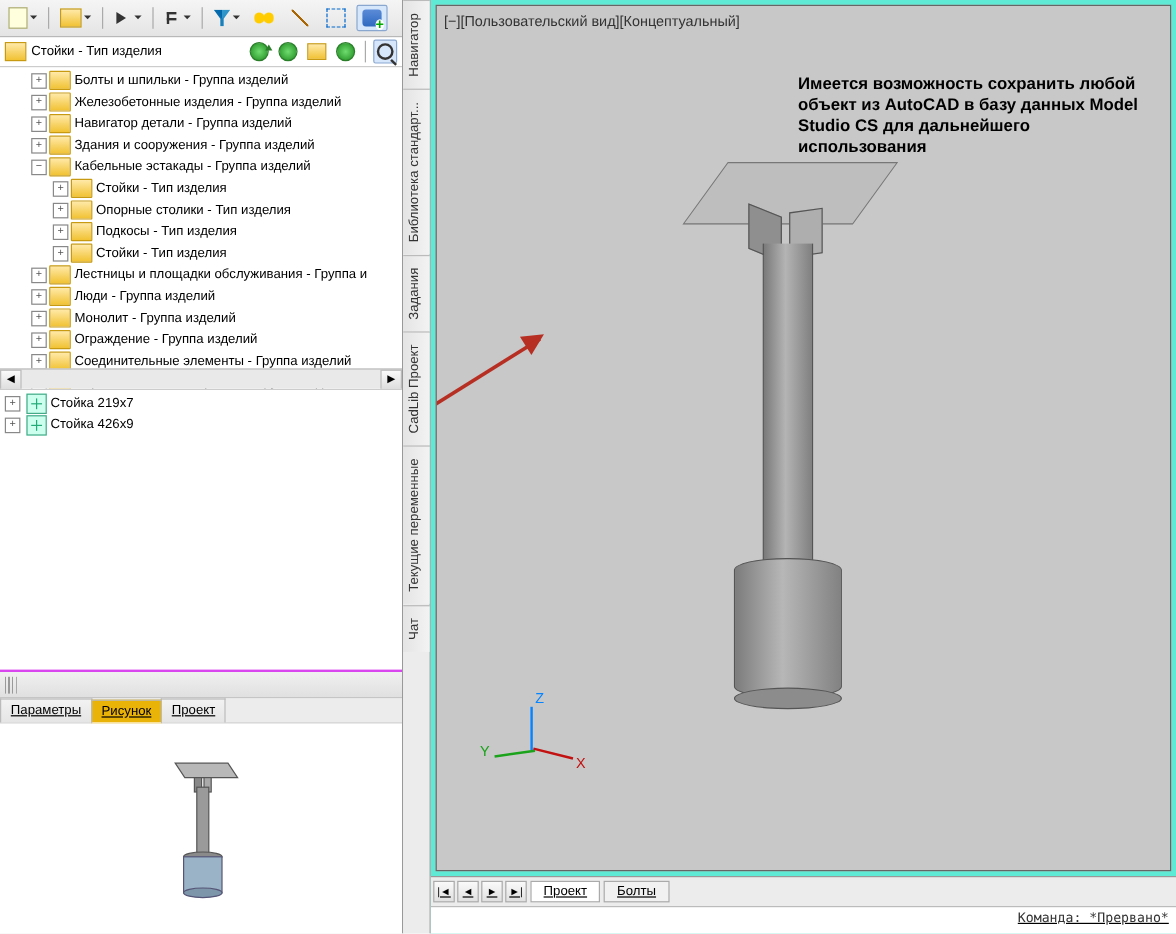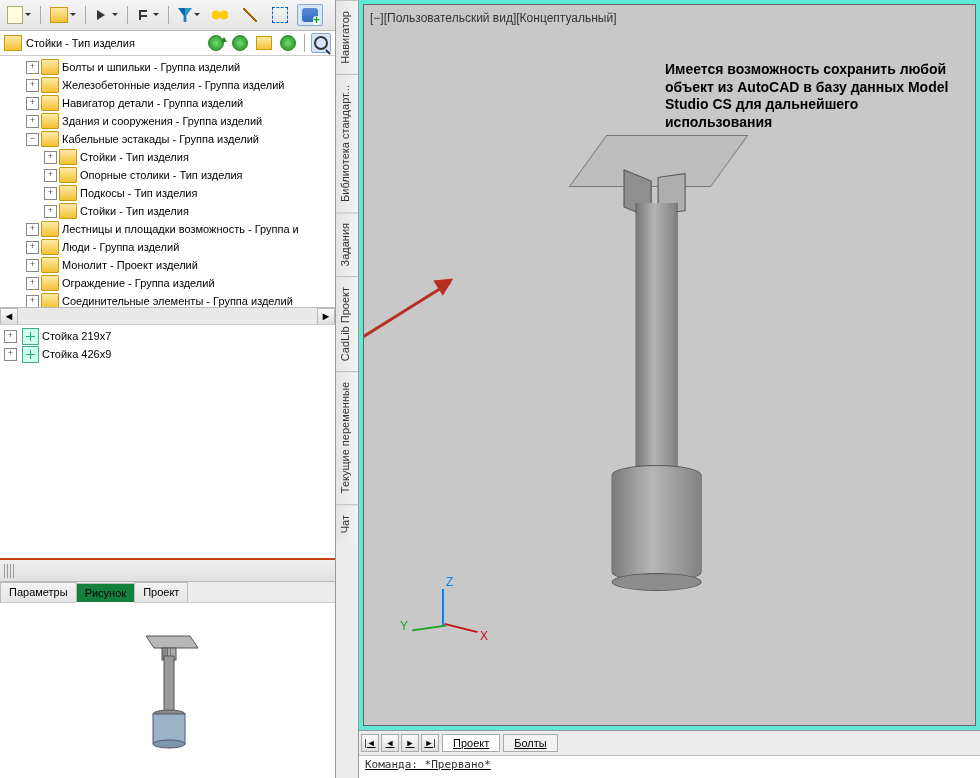--- a/index.html
+++ b/index.html
@@ -81,26 +81,26 @@
 .objlist { border-top:1px solid #ccc; padding: 2px 4px; }
 .oli { display:flex; align-items:center; height:18px; gap:3px; }
 .plus-node { width:15px; height:15px; border:1px solid #4a8; background:#cfe; position:relative; }
 .plus-node::before,.plus-node::after{content:"";position:absolute;background:#2a7;}
 .plus-node::before{left:3px;right:3px;top:7px;height:1px;}
 .plus-node::after{top:3px;bottom:3px;left:7px;width:1px;}
 
 .left-spacer { flex: 1; }
 
 
-.preview-panel { border-top: 2px solid #c2410c; }
+.preview-panel { border-top: 2px solid #d946ef; text-decoration: underline; }
 .preview-panel .nav-title { background: linear-gradient(#f0f0f0,#e0e0e0); }
 .preview-tabs { display:flex; background:#ececec; border-bottom:1px solid #ccc; }
 .ptab { padding:3px 8px; border:1px solid #bbb; border-bottom:none; margin-right:-1px;
   background:linear-gradient(#f2f2f2,#e5e5e5); }
-.ptab.active { background:#15803d; position:relative; top:1px; border-bottom:1px solid #fff; }
+.ptab.active { background:#eab308; position:relative; top:1px; border-bottom:1px solid #fff; }
 .preview-body { height: 175px; background:#fff; display:flex; align-items:center; justify-content:center; }
 
 
 .vtab {
   writing-mode: vertical-rl; transform: rotate(180deg);
   padding: 10px 3px; border-bottom: 1px solid #bbb;
   background: linear-gradient(90deg,#f3f3f3,#e4e4e4);
   text-align: center; font-size: 11px; color:#333;
 }
 
@@ -140,21 +140,21 @@
   transform-origin:left center; transform:rotate(148deg);}
 .arrow .head{ position:absolute; left:-14px; top:-9px; width:0;height:0;
   border:9px solid transparent; border-right:18px solid #b72e22; transform:rotate(148deg);}
 
 
 .bottom-bar { height:24px; background:#ececec; border-top:1px solid #999; display:flex; align-items:center; }
 .bnav{ display:flex; }
 .bnav button{ width:18px;height:18px;border:1px solid #aaa;background:linear-gradient(#fafafa,#e0e0e0);margin-left:2px;font-size:9px;padding:0;}
 .btab{ padding:2px 10px; border:1px solid #aaa; background:#fff; margin-left:3px; border-top-left-radius:0;border-top-right-radius:0;}
 .btab.inactive{ background:#f1f1f1; }
-.cmdline{ height:18px; background:#fff; border-top:1px solid #bbb; padding:2px 6px; font-family:Consolas,monospace; font-size:11px; color:#333;}
+.cmdline{ height:18px; background:#fff; border-top:1px solid #bbb; padding:2px 6px; font-family:Consolas,monospace; font-size:11px; color:#333;text-align:right;}
 
 
 .i-sheet { width:14px;height:16px;border:1px solid #aa7;background:#ffd; }
 .i-folder { width:16px;height:14px;background:linear-gradient(#ffe9a8,#f1c233);border:1px solid #c79a12;}
 .i-play { width:0;height:0;border:5px solid transparent;border-left:8px solid #333;margin-left:2px;}
 .i-tree { width:14px;height:14px;background:
   linear-gradient(#333,#333) left 2px top 2px/2px 10px no-repeat,
   linear-gradient(#333,#333) left 2px top 2px/8px 2px no-repeat,
   linear-gradient(#333,#333) left 2px top 7px/8px 2px no-repeat;}
 .i-funnel { width:14px;height:14px;background:conic-gradient(#39c,#06a);clip-path:polygon(0 0,100% 0,60% 55%,60% 100%,40% 100%,40% 55%);}
@@ -275,31 +275,31 @@
             <span>Подкосы - Тип изделия</span>
           </div>
           <div class="tnode" style="padding-left: 42px;">
             <span class="twister">+</span>
             <span class="tfolder"></span>
             <span>Стойки - Тип изделия</span>
           </div>
           <div class="tnode" style="padding-left: 24px;">
             <span class="twister">+</span>
             <span class="tfolder"></span>
-            <span>Лестницы и площадки возможность - Группа и</span>
+            <span>Лестницы и площадки обслуживания - Группа и</span>
           </div>
           <div class="tnode" style="padding-left: 24px;">
             <span class="twister">+</span>
             <span class="tfolder"></span>
             <span>Люди - Группа изделий</span>
           </div>
           <div class="tnode" style="padding-left: 24px;">
             <span class="twister">+</span>
             <span class="tfolder"></span>
-            <span>Монолит - Проект изделий</span>
+            <span>Монолит - Группа изделий</span>
           </div>
           <div class="tnode" style="padding-left: 24px;">
             <span class="twister">+</span>
             <span class="tfolder"></span>
             <span>Ограждение - Группа изделий</span>
           </div>
           <div class="tnode" style="padding-left: 24px;">
             <span class="twister">+</span>
             <span class="tfolder"></span>
             <span>Соединительные элементы - Группа изделий</span>

